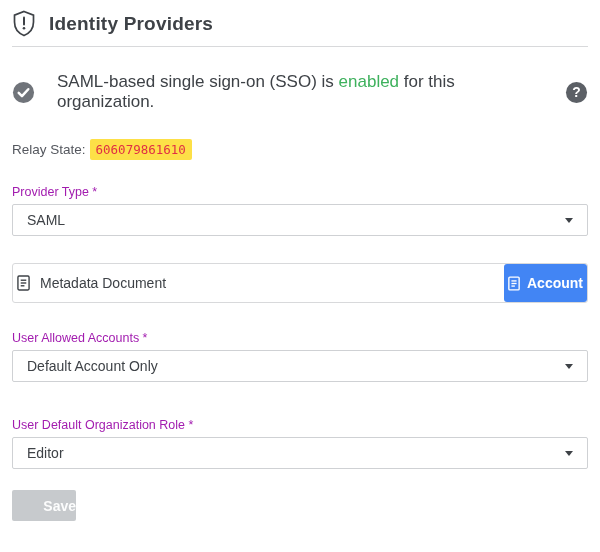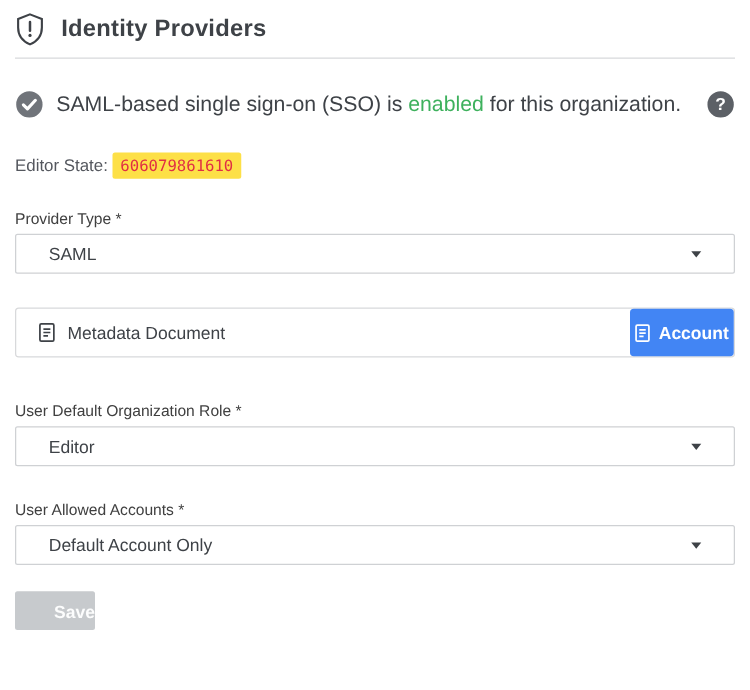--- a/index.html
+++ b/index.html
@@ -16,21 +16,21 @@
   .header {
     display: flex; align-items: center; gap: 13px;
     padding: 10px 0 9px 0;
     border-bottom: 1px solid #d8d9db;
   }
   .header .shield { width: 24px; height: 27px; color: #3e4247; flex: 0 0 auto; }
   .page-title { font-size: 19px; font-weight: 700; letter-spacing: 0.2px; color: #3e4247; text-align: right; }
 
   
   .status-row {
-    display: flex; align-items: center; gap: 10px;
+    display: flex; align-items: center; gap: 22px;
     margin-top: 25px;
   }
   .status-text { font-size: 17px; color: #3e4247; }
   .status-text .hl { color: #3eb15d; }
   .icon-circle { flex: 0 0 auto; display: block; }
   .help-icon { margin-left: auto; cursor: pointer; }
 
   
   .description {
     margin-top: 33px;
@@ -52,30 +52,30 @@
     padding: 3px 6px;
     border-radius: 2px;
     margin-left: 4px;
   }
 
   
   .field { margin-top: 28px; }
   .field-label {
     display: block;
     font-size: 12.5px;
-    color: #404040;
+    color: #a21caf;
     margin-bottom: 5px;
   }
   .select {
     height: 32px;
     border: 1px solid #cfd1d4;
     border-radius: 2px;
     background: #fff;
     display: flex; align-items: center;
-    padding: 0 26px;
+    padding: 0 14px;
     font-size: 14px;
     color: #3e4247;
     cursor: pointer;
   }
   .select .caret {
     margin-left: auto;
     width: 0; height: 0;
     border-left: 4.5px solid transparent;
     border-right: 4.5px solid transparent;
     border-top: 5.5px solid #3e4247;
@@ -83,21 +83,21 @@
 
   
   .upload-row {
     margin-top: 27px;
     position: relative;
     height: 40px;
     border: 1px solid #d8d9db;
     border-radius: 3px;
     background: #fff;
     display: flex; align-items: center;
-    padding: 0 18px;
+    padding: 0 4px;
     cursor: pointer;
   }
   .upload-row .file-icon { color: #3e4247; flex: 0 0 auto; margin-right: 10px; }
   .upload-label { font-size: 14px; color: #3e4247; }
   .browse-btn {
     position: absolute; right: 0; top: 0; bottom: 0;
     width: 83px;
     background: #4285f4;
     border: none;
     border-radius: 3px;
@@ -150,21 +150,21 @@
     <svg class="icon-circle help-icon" width="23" height="23" viewBox="0 0 24 24">
       <circle cx="12" cy="12" r="11" fill="#5c6066"></circle>
       <text x="12" y="17" text-anchor="middle" font-size="14.5" font-weight="bold" fill="#ffffff" font-family="Liberation Sans, sans-serif">?</text>
     </svg>
   </div>
 
   
 
   
   <div class="relay">
-    <span>Editor State:</span><code>606079861610</code>
+    <span>Relay State:</span><code>606079861610</code>
   </div>
 
   
   <div class="field">
     <span class="field-label">Provider Type *</span>
     <div class="select" role="combobox">
       <span>SAML</span>
       <span class="caret"></span>
     </div>
   </div>
@@ -183,33 +183,33 @@
         <rect x="1" y="1" width="12" height="15" rx="1.2"></rect>
         <line x1="4" y1="5.5" x2="10" y2="5.5"></line>
         <line x1="4" y1="8.5" x2="10" y2="8.5"></line>
         <line x1="4" y1="11.5" x2="8" y2="11.5"></line>
       </svg>
       <span>Account</span>
     </button>
   </div>
 
   
+  <div class="field">
+    <span class="field-label">User Allowed Accounts *</span>
+    <div class="select" role="combobox">
+      <span>Default Account Only</span>
+      <span class="caret"></span>
+    </div>
+  </div>
+
+  
   <div class="field field-roomy">
     <span class="field-label">User Default Organization Role *</span>
     <div class="select" role="combobox">
       <span>Editor</span>
       <span class="caret"></span>
     </div>
   </div>
 
   
-  <div class="field">
-    <span class="field-label">User Allowed Accounts *</span>
-    <div class="select" role="combobox">
-      <span>Default Account Only</span>
-      <span class="caret"></span>
-    </div>
-  </div>
-
-  
   <button class="save-btn" disabled="">Save</button>
 
 </div>
 
 </body></html>

